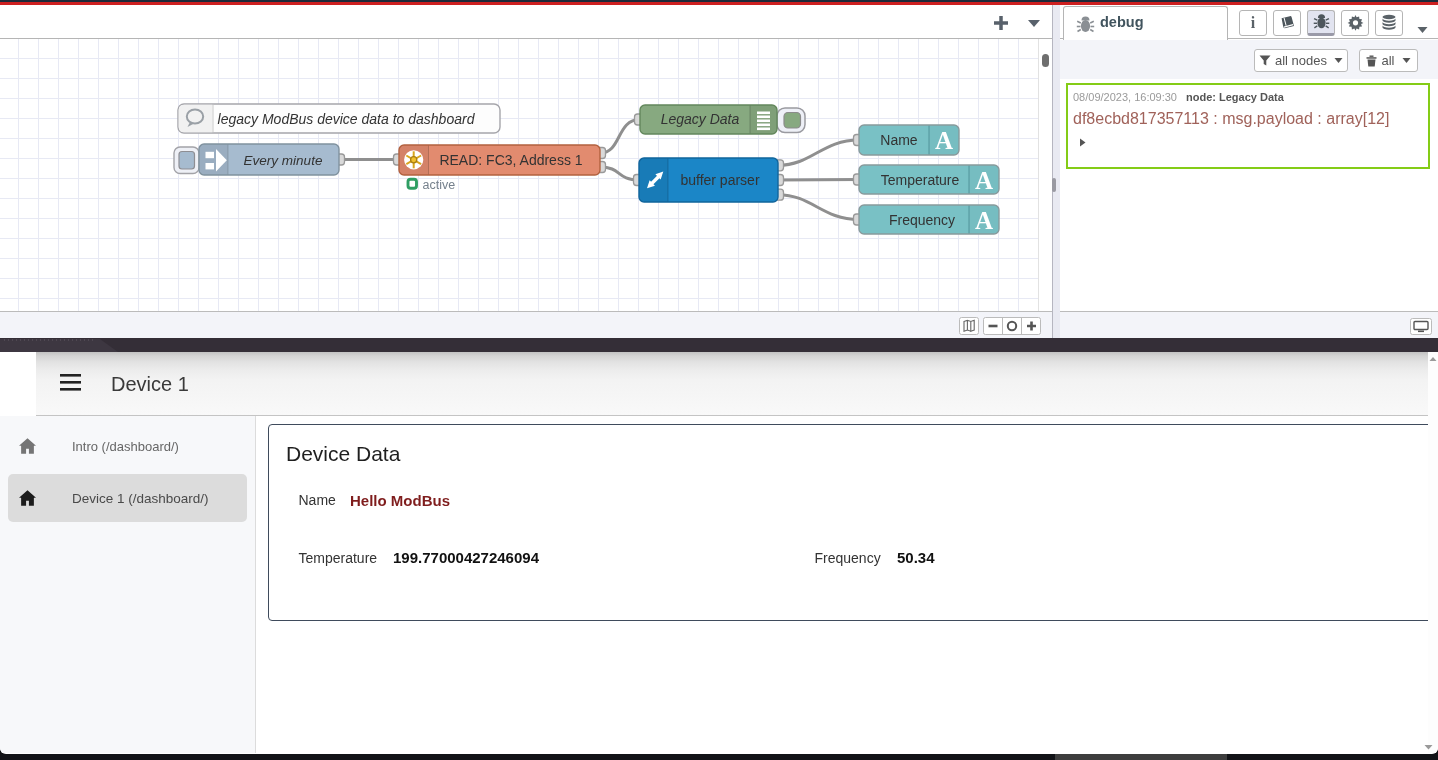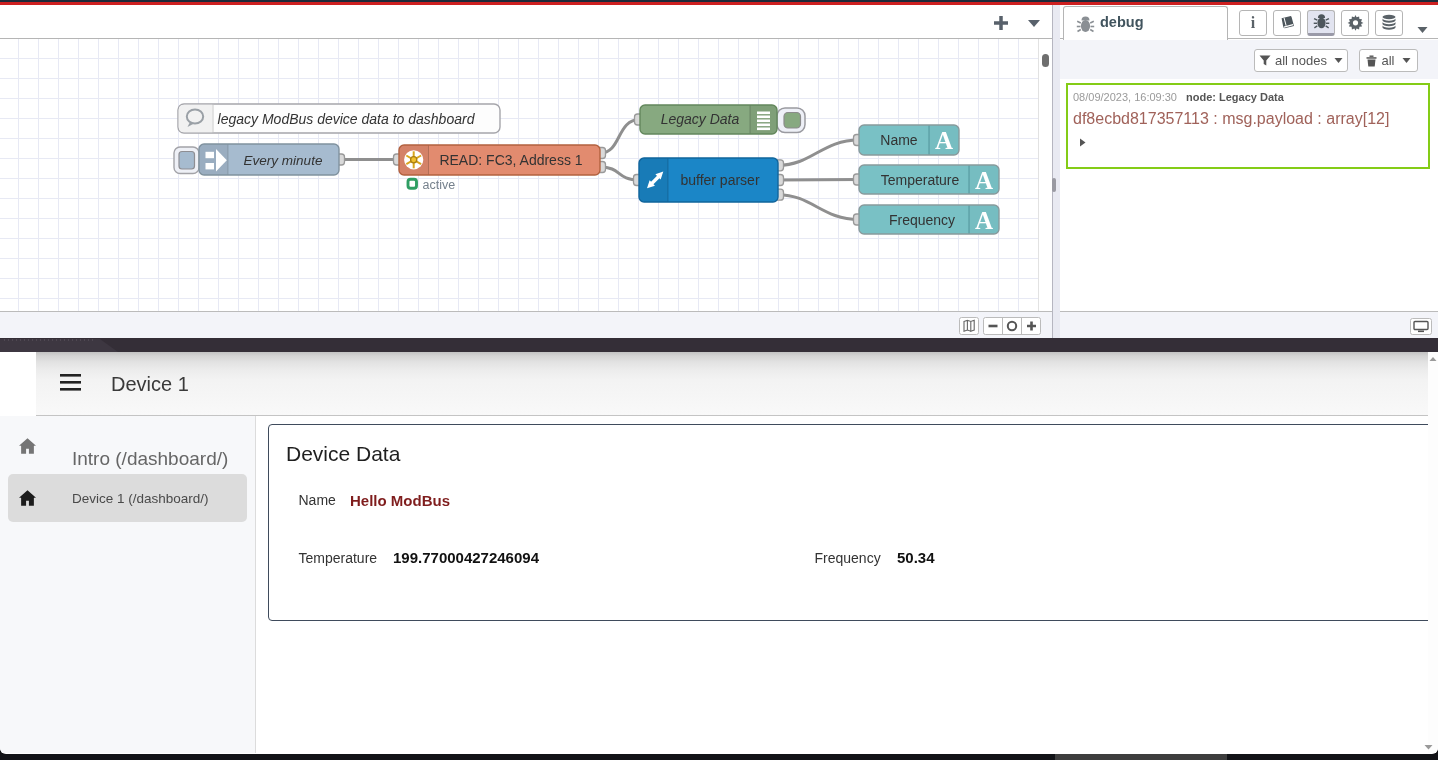--- a/index.html
+++ b/index.html
@@ -334,21 +334,21 @@
       <rect x="0" y="8" width="21" height="2.6" fill="#222"></rect>
       <rect x="0" y="15" width="21" height="2.6" fill="#222"></rect>
     </svg>
     <span style="position:absolute;left:75px;top:21px;font-size:20px;color:#3a3a3a;">Device 1</span>
   </div>
   <div id="sidebar">
     <div id="selitem"></div>
     <svg class="abs" style="left:19px;top:22px;width:17px;height:16px" viewBox="0 0 24 22">
       <path d="M12,0 L0,10.5 h3 V22 h7 v-7 h4 v7 h7 V10.5 h3 z" fill="#757575"></path>
     </svg>
-    <span style="position:absolute;left:72px;top:32px;font-size:19px;color:#666;">Intro (/dashboard/)</span>
+    <span style="position:absolute;left:72px;top:23px;font-size:13px;color:#666;">Intro (/dashboard/)</span>
     <svg class="abs" style="left:19px;top:74px;width:17px;height:16px" viewBox="0 0 24 22">
       <path d="M12,0 L0,10.5 h3 V22 h7 v-7 h4 v7 h7 V10.5 h3 z" fill="#1c1c1c"></path>
     </svg>
     <span style="position:absolute;left:72px;top:74.5px;font-size:13.5px;color:#4a4a4a;">Device 1 (/dashboard/)</span>
   </div>
   <div id="card">
     <div style="position:absolute;left:17px;top:17px;font-size:21px;color:#1f1f1f;">Device Data</div>
     <div style="position:absolute;left:29.5px;top:67px;font-size:14px;color:#333;">Name</div>
     <div style="position:absolute;left:81px;top:67px;font-size:15px;color:#7f1d1d;font-weight:bold;">Hello ModBus</div>
     <div style="position:absolute;left:29.5px;top:124.5px;font-size:14px;color:#333;">Temperature</div>

